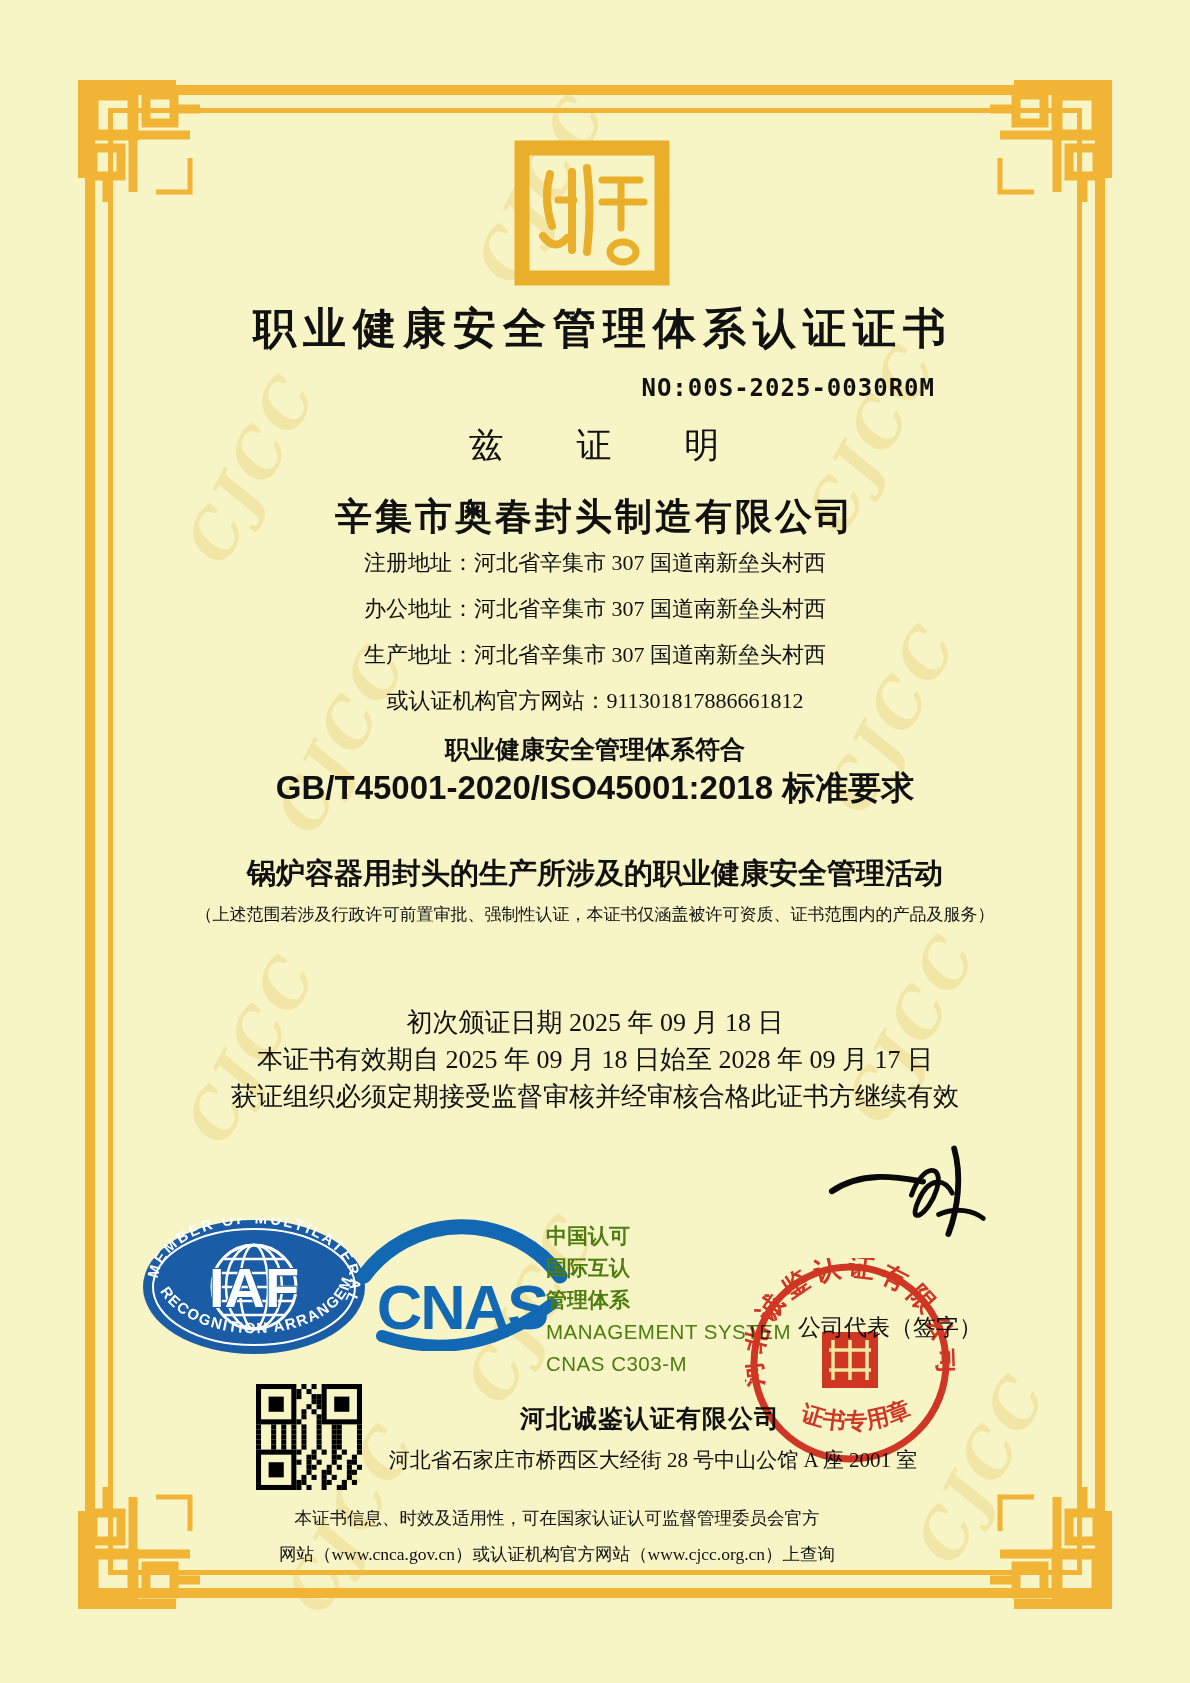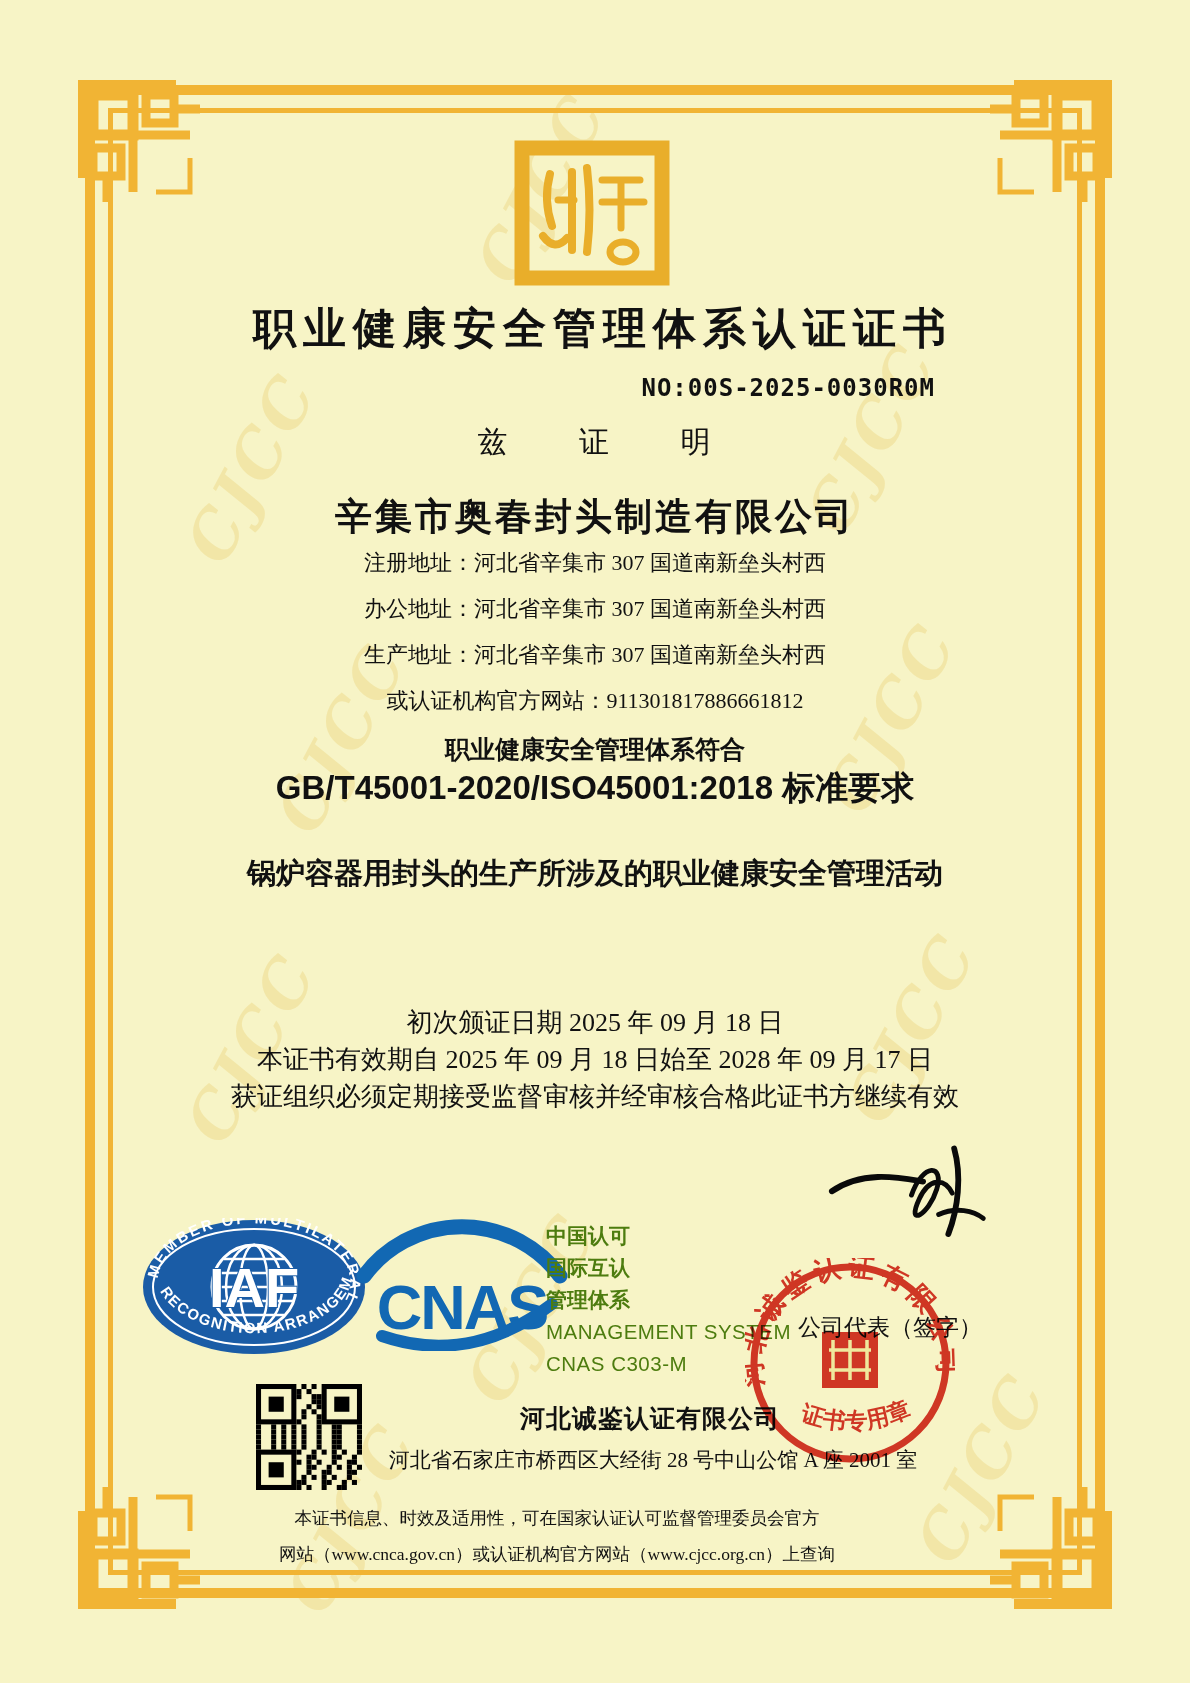--- a/index.html
+++ b/index.html
@@ -21,21 +21,21 @@
       font-size:64px;letter-spacing:5px;color:rgba(233,198,96,0.30);
       transform:rotate(-62deg);white-space:nowrap;pointer-events:none;}
   
   .cline{position:absolute;left:0;right:0;text-align:center;}
   
   .gold-seal{position:absolute;left:512px;top:138px;width:160px;height:150px;}
   .title{top:300px;font-family:"Liberation Sans","DejaVu Sans",sans-serif;
          font-weight:bold;font-size:43px;letter-spacing:7px;padding-left:16px;}
   .cert-no{position:absolute;top:374px;right:255px;
            font-family:"DejaVu Sans Mono",monospace;font-weight:bold;font-size:24px;letter-spacing:1px;}
-  .certify{top:422px;font-size:30px;word-spacing:60px;letter-spacing:2px;}
+  .certify{top:422px;font-size:35px;word-spacing:60px;letter-spacing:2px;}
   .company{top:468px;font-family:"Liberation Sans","DejaVu Sans",sans-serif;
            font-weight:bold;font-size:37px;letter-spacing:3px;margin-top:24px;}
   
   .info{top:540px;font-size:22px;line-height:46px;}
   .std-intro{top:733px;font-size:25px;font-weight:bold;}
   .std-main{top:766px;font-family:Liberation Sans, sans-serif;
             font-weight:bold;font-size:33px;letter-spacing:0px;}
   .scope-intro{top:820px;font-size:25px;}
   .scope-main{top:854px;font-family:"Liberation Sans","DejaVu Sans",sans-serif;
               font-weight:bold;font-size:29px;}
@@ -148,20 +148,21 @@
   <div class="cline info">
     <div>注册地址：河北省辛集市 307 国道南新垒头村西</div>
     <div>办公地址：河北省辛集市 307 国道南新垒头村西</div>
     <div>生产地址：河北省辛集市 307 国道南新垒头村西</div>
     <div>或认证机构官方网站：911301817886661812</div>
   </div>
 
   <div class="cline std-intro">职业健康安全管理体系符合</div>
   <div class="cline std-main">GB/T45001-2020/ISO45001:2018 标准要求</div>
   <div class="cline scope-main">锅炉容器用封头的生产所涉及的职业健康安全管理活动</div>
+  <div class="cline scope-note">（上述范围若涉及行政许可前置审批、强制性认证，本证书仅涵盖被许可资质、证书范围内的产品及服务）</div>
 
   <div class="cline dates">
     <div>初次颁证日期 2025 年 09 月 18 日</div>
     <div>本证书有效期自 2025 年 09 月 18 日始至 2028 年 09 月 17 日</div>
     <div>获证组织必须定期接受监督审核并经审核合格此证书方继续有效</div>
   </div>
 
   <svg class="iaf-logo" viewBox="0 0 228 138">
     <ellipse cx="114" cy="69" rx="111" ry="67" fill="#1a5ca6"></ellipse>
     <ellipse cx="114" cy="69" rx="101" ry="58" fill="none" stroke="#ffffff" stroke-width="2"></ellipse>

